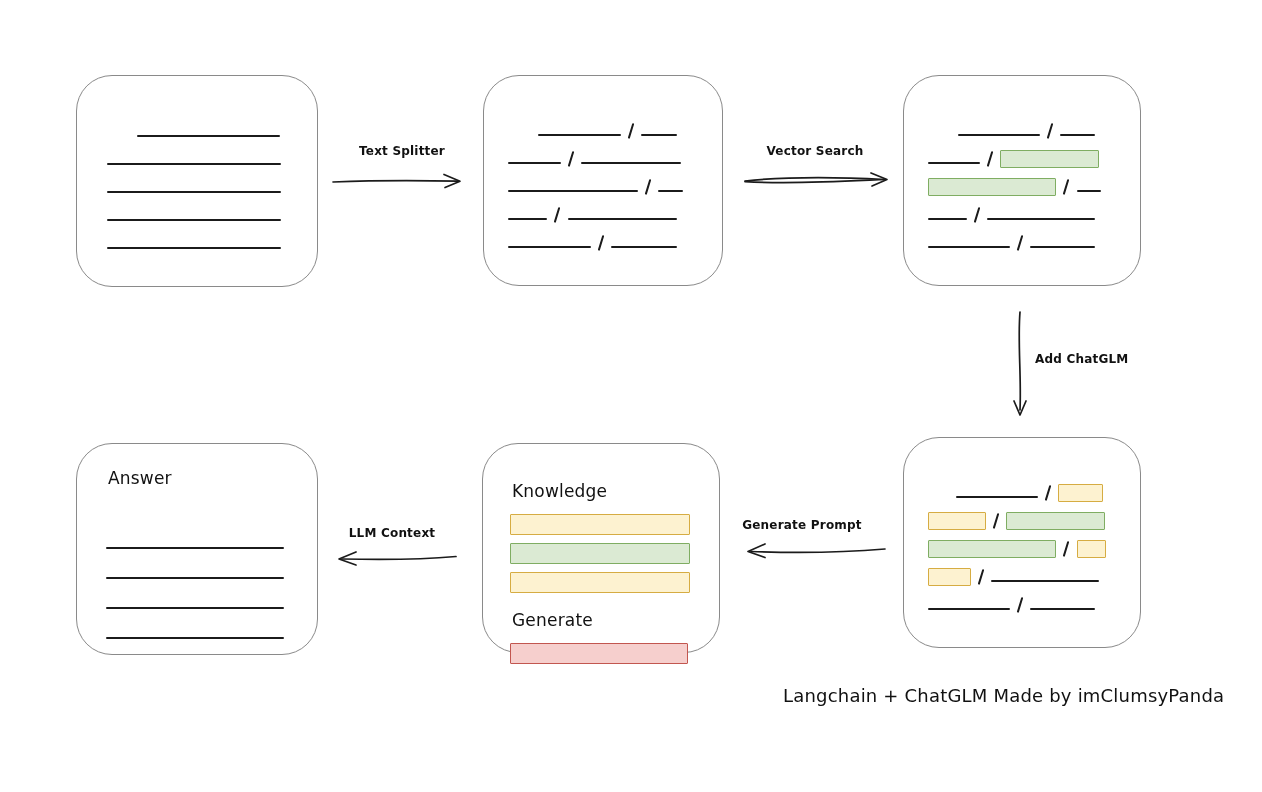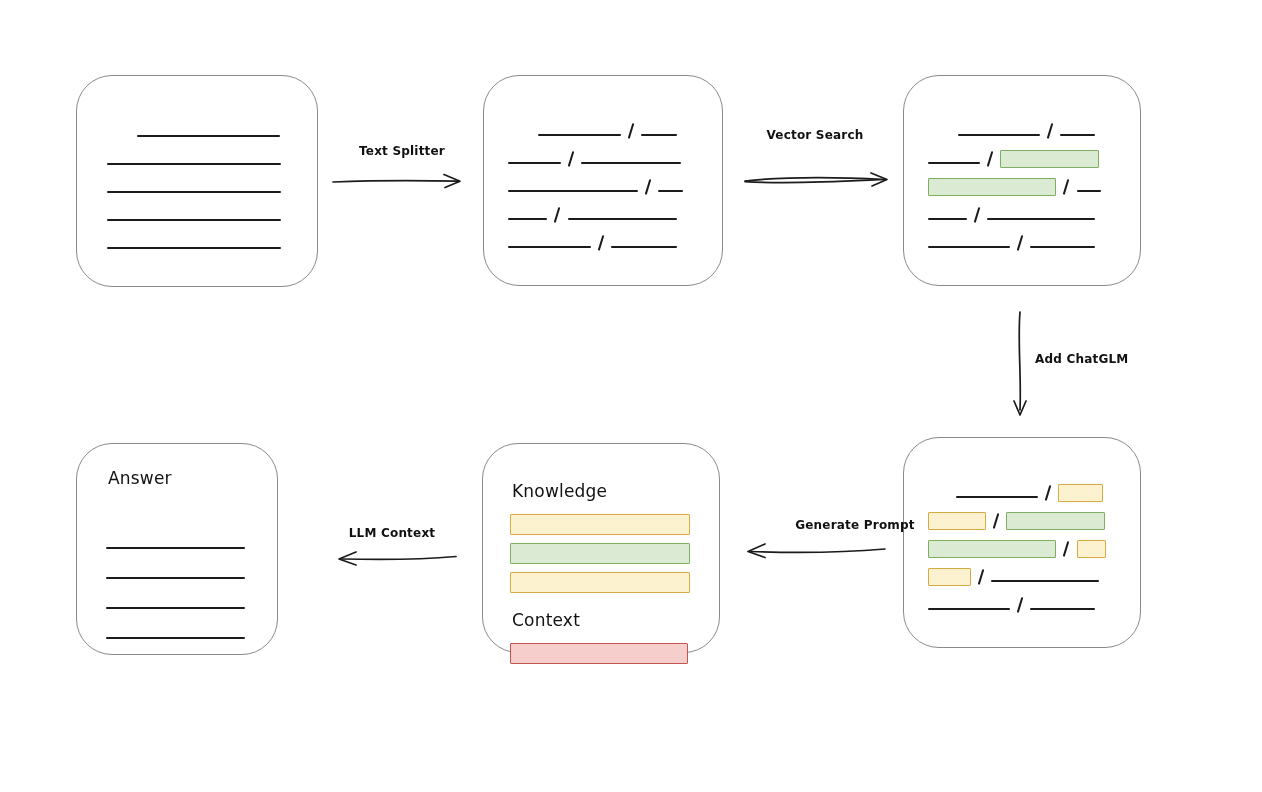--- a/index.html
+++ b/index.html
@@ -37,21 +37,21 @@
 
   
   #box-doc{left:76px;top:75px;width:242px;height:212px;}
   #box-doc .rows{padding:38px 32px 0 30px;}
   #box-split{left:483px;top:75px;width:240px;height:211px;}
   #box-split .rows,#box-match .rows,#box-ctx .rows{padding:37px 26px 0 24px;}
   #box-match{left:903px;top:75px;width:238px;height:211px;}
   #box-ctx{left:903px;top:437px;width:238px;height:211px;}
   #box-prompt{left:482px;top:443px;width:238px;height:210px;}
   #box-prompt .inner{padding:24px 27px 0 27px;}
-  #box-answer{left:76px;top:443px;width:202px;height:212px;}
+  #box-answer{left:76px;top:443px;width:242px;height:212px;}
   #box-answer .inner{padding:18px 31px 0 29px;}
 
   .node-label{font-size:17px;font-weight:500;letter-spacing:.2px;color:#111;}
   #box-prompt .node-label{margin:13px 0 9px 2px;}
   #box-prompt .q-label{margin:13px 0 9px 2px;}
   #box-answer .node-label{margin:6px 0 0 2px;}
   #box-answer .answer-rows{margin-top:33px;}
 
   .arrow-label{
     position:absolute;font-size:12px;font-weight:700;letter-spacing:.2px;
@@ -192,21 +192,21 @@
           <div class="chunk-row">
             <div class="seg ybar" style="width: 99%;"></div>
           </div>
           <div class="chunk-row">
             <div class="seg gbar" style="width: 99%;"></div>
           </div>
           <div class="chunk-row">
             <div class="seg ybar" style="width: 99%;"></div>
           </div>
         </div>
-      <div class="node-label q-label">Context</div>
+      <div class="node-label q-label">Generate</div>
       <div class="rows bar-rows">
           <div class="chunk-row">
             <div class="seg rbar" style="width: 98%;"></div>
           </div>
         </div>
     </div>
   </div>
 
   <div class="box" id="box-answer">
     <div class="inner">
@@ -227,39 +227,40 @@
         </div>
     </div>
   </div>
 
   <div class="arrow-label" style="left:332px;top:144px;width:140px;">Text Splitter</div>
   <svg class="arrow-svg" style="left:331px;top:170px;" width="140" height="22" viewBox="0 0 140 22">
     <path d="M2,12 C40,10.5 95,10.5 127,11.2"></path>
     <path d="M113,4.5 L129,11.2 L114,17.5"></path>
   </svg>
 
-  <div class="arrow-label" style="left:740px;top:128px;width:150px;">Vector Search</div>
+  <div class="arrow-label" style="left:740px;top:144px;width:150px;">Vector Search</div>
   <svg class="arrow-svg" style="left:742px;top:168px;" width="150" height="24" viewBox="0 0 150 24">
     <path d="M3,13 C45,8.5 105,9.5 143,11.5"></path>
     <path d="M3,13.6 C50,16.5 108,13 143,11.5"></path>
     <path d="M129,5 L145,11.5 L130,18"></path>
   </svg>
 
   <svg class="arrow-svg" style="left:1007px;top:310px;" width="26" height="112" viewBox="0 0 26 112">
     <path d="M13,2 C10.5,32 14.5,66 13,100"></path>
     <path d="M7,91 L13,105 L19,91"></path>
   </svg>
   <div class="arrow-label" style="left:1035px;top:352px;text-align:left;">Add ChatGLM</div>
 
-  <div class="arrow-label" style="left:779px;top:518px;width:152px;">Generate Prompt</div>
+  <div class="arrow-label" style="left:726px;top:518px;width:152px;">Generate Prompt</div>
   <svg class="arrow-svg" style="left:735px;top:540px;" width="152" height="22" viewBox="0 0 152 22">
     <path d="M150,9 C108,12.5 58,13 16,11.5"></path>
     <path d="M30,4 L13,11.5 L30,17.5"></path>
   </svg>
 
   <div class="arrow-label" style="left:328px;top:526px;width:128px;">LLM Context</div>
   <svg class="arrow-svg" style="left:328px;top:548px;" width="130" height="22" viewBox="0 0 130 22">
     <path d="M128,8.5 C95,11.5 55,12 14,11"></path>
     <path d="M28,4 L11,11 L28,17"></path>
   </svg>
 
+  <div class="caption">Langchain + ChatGLM Made by imClumsyPanda</div>
 
 </div>
 
 </body></html>

